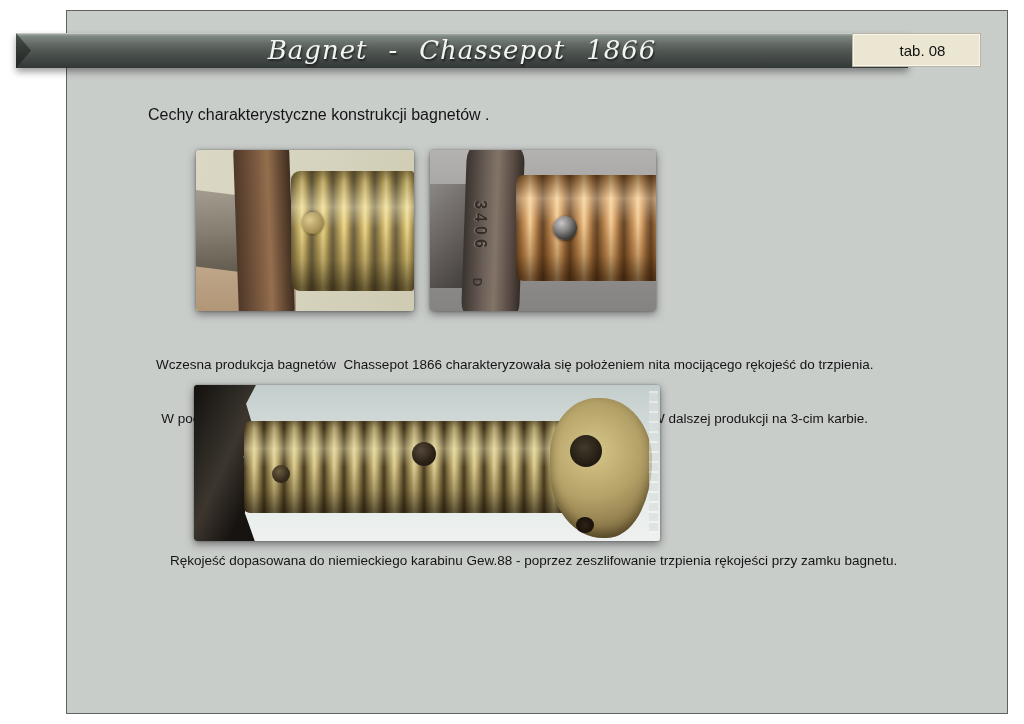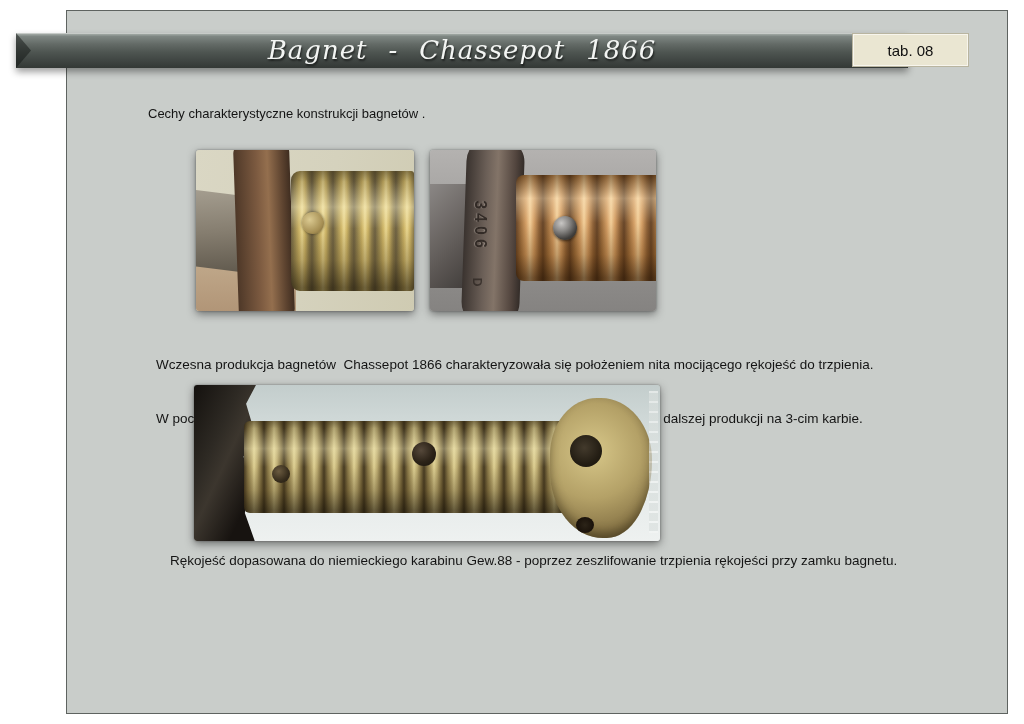--- a/index.html
+++ b/index.html
@@ -31,28 +31,28 @@
     text-align:center;
     font-family:"DejaVu Serif",serif;font-style:italic;font-weight:500;
     font-size:26px;color:#f3f5f3;letter-spacing:1px;word-spacing:0.45em;
     text-shadow:1px 2px 2px rgba(0,0,0,.55);
   }
   .tab-plate{
     position:absolute;left:852px;top:33px;width:115px;height:32px;
     background:var(--tab-bg,#eae6d2);
     border:1px solid #b9b5a0;box-shadow:inset 0 0 0 1px rgba(255,255,255,.6);
     display:flex;align-items:center;justify-content:center;
-    font-size:15px;color:#101010;
+    font-size:15px;color:#101010;padding-left:12px;
   }
   
   .intro{
-    position:absolute;left:148px;top:106px;font-size:13px;white-space:pre;
+    position:absolute;left:148px;top:106px;font-size:16px;white-space:pre;
   }
   .caption-top{
-    position:absolute;left:156px;top:320px;font-size:13.5px;line-height:18px;white-space:pre;
+    position:absolute;left:156px;top:320px;font-size:13.5px;line-height:18px;white-space:pre;text-align:center;
   }
   .caption-bottom{
     position:absolute;left:170px;top:553px;font-size:13.5px;white-space:pre;
   }
   
   .photo{
     position:absolute;border-radius:3px;overflow:hidden;
     box-shadow:0 3px 8px rgba(35,35,35,.55),0 0 2px rgba(40,40,40,.5);
   }
   .photo *{position:absolute;}

